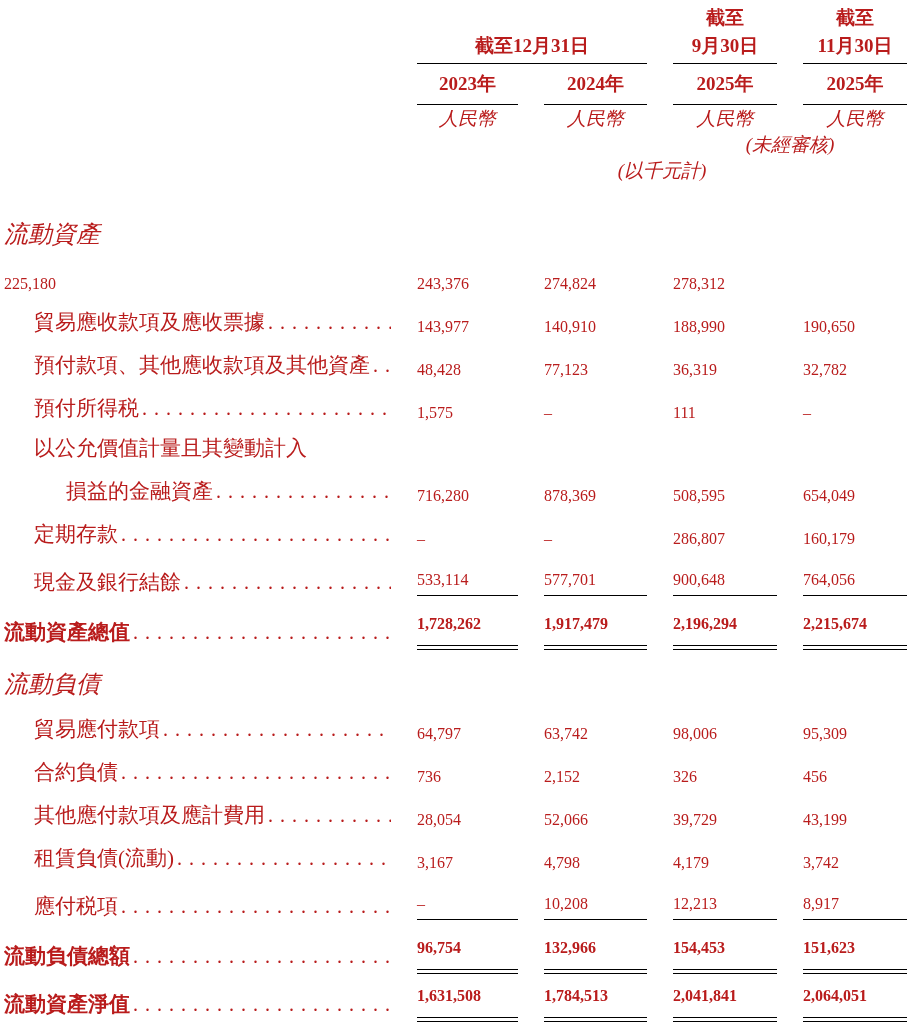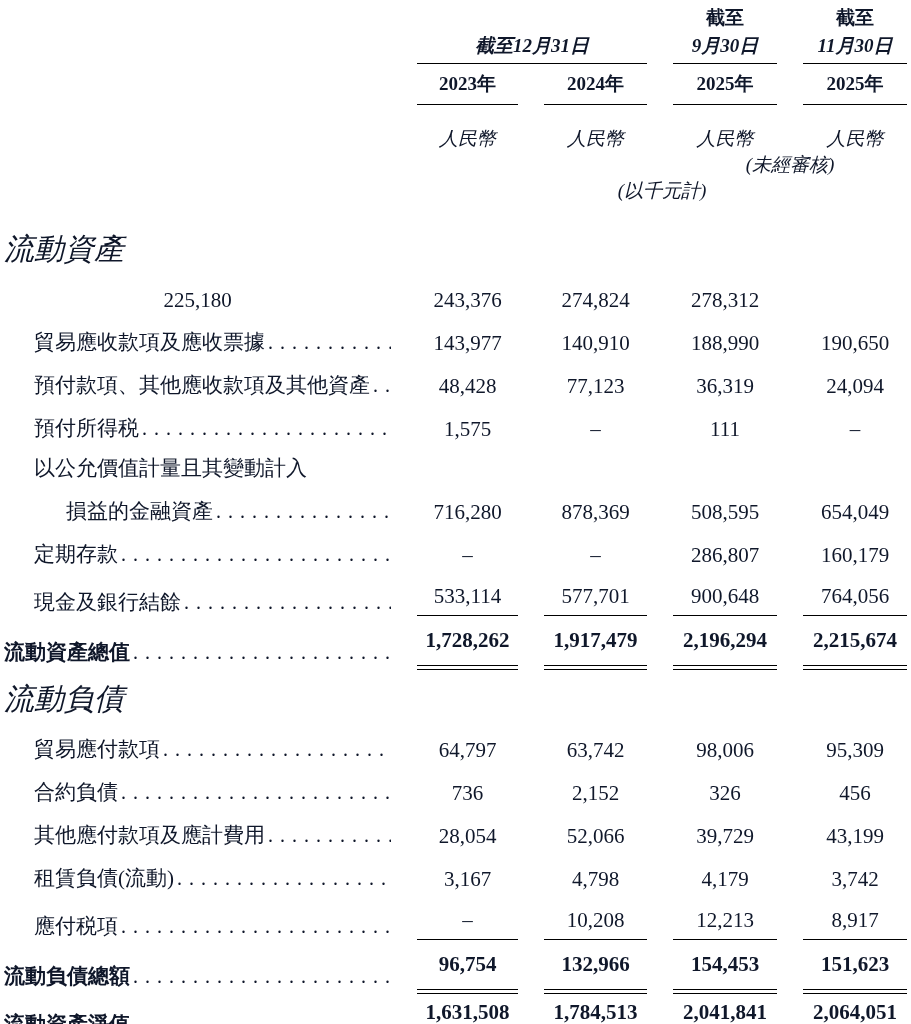--- a/index.html
+++ b/index.html
@@ -1,68 +1,68 @@
 <!DOCTYPE html>
 <html><head>
 <meta charset="utf-8">
 <style>
   html,body { margin:0; padding:0; background:#ffffff; }
   .page {
     position:relative;
     width:911px; height:1024px;
     background:#ffffff;
-    color:#0f172a;
+    color:#b91c1c;
     font-family:"Liberation Serif","DejaVu Serif",serif;
     overflow:hidden;
     box-sizing:border-box;
   }
   
   .grid {
     display:grid;
     grid-template-columns:387px 101px 103px 104px 104px;
     column-gap:26px;
     margin-left:4px;
     width:903px;
     box-sizing:border-box;
   }
   .cell { box-sizing:border-box; position:relative; }
 
   
   .hrow { align-items:end; }
   .hrow .cell { text-align:center; font-weight:bold; font-size:19px; line-height:24px; }
   .h-pre { margin-top:4px; height:26px; }
   .h-date { height:34px; }
-  .h-date .cell { border-bottom:1.5px solid #000; padding-bottom:5px;font-style:italic; }
+  .h-date .cell { border-bottom:1.5px solid #000; padding-bottom:5px; }
   .span12 { grid-column:2 / 4; }
   .col3 { grid-column:4; }
   .col4 { grid-column:5; }
   .h-years { margin-top:7px; height:34px; }
   .h-years .cell { border-bottom:1.5px solid #000; padding-bottom:8px; }
-  .h-cur { margin-top:20px; height:26px; }
+  .h-cur { margin-top:0; height:26px; }
   .h-cur .cell { font-weight:normal; font-style:italic; }
   .h-note { height:26px; }
   .h-note .cell { font-weight:normal; font-style:italic; }
   .span34 { grid-column:4 / 6; }
   .span1234 { grid-column:2 / 6; }
 
   
   .row { align-items:end; padding-bottom:9px; box-sizing:border-box; }
   .lbl { display:flex; align-items:baseline; overflow:hidden; font-size:21px; white-space:nowrap; }
   .lbl-text { flex:0 0 auto; }
   .leader { flex:1 1 auto; overflow:hidden; margin-left:3px; }
   .leader::after {
     content:". . . . . . . . . . . . . . . . . . . . . . . . . . . . . . . . . . . . . . . . . . . . .";
     font-size:20px; letter-spacing:1px;
   }
-  .v { text-align:center; font-size:21px; }
+  .v { text-align:left; font-size:16px; }
   .indent1 .lbl { padding-left:30px; }
   .indent2 .lbl { padding-left:62px; }
 
   .row-section { height:42px; font-style:italic; }
-  .row-section .lbl-text { font-size:30px; }
+  .row-section .lbl-text { font-size:24px; }
   .row-item { height:43px; }
   .row-wrap { height:40px; }
   .row-sum { height:48px; }
   .row-total { height:50px; }
   .row-total .lbl-text, .row-total .v { font-weight:bold; }
 
   .mt-sec1 { margin-top:34px; }
   .mt-sec2 { margin-top:12px; }
   .h-last { height:48px; }
 
@@ -136,21 +136,21 @@
   </div>
 
   <div class="grid row row-item indent1">
     <div class="cell lbl">
         <span class="lbl-text">預付款項、其他應收款項及其他資產</span>
         <span class="leader"></span>
       </div>
     <div class="cell v">48,428</div>
     <div class="cell v">77,123</div>
     <div class="cell v">36,319</div>
-    <div class="cell v">24,094</div>
+    <div class="cell v">32,782</div>
   </div>
 
   <div class="grid row row-item indent1">
     <div class="cell lbl">
         <span class="lbl-text">預付所得税</span>
         <span class="leader"></span>
       </div>
     <div class="cell v">1,575</div>
     <div class="cell v">–</div>
     <div class="cell v">111</div>

